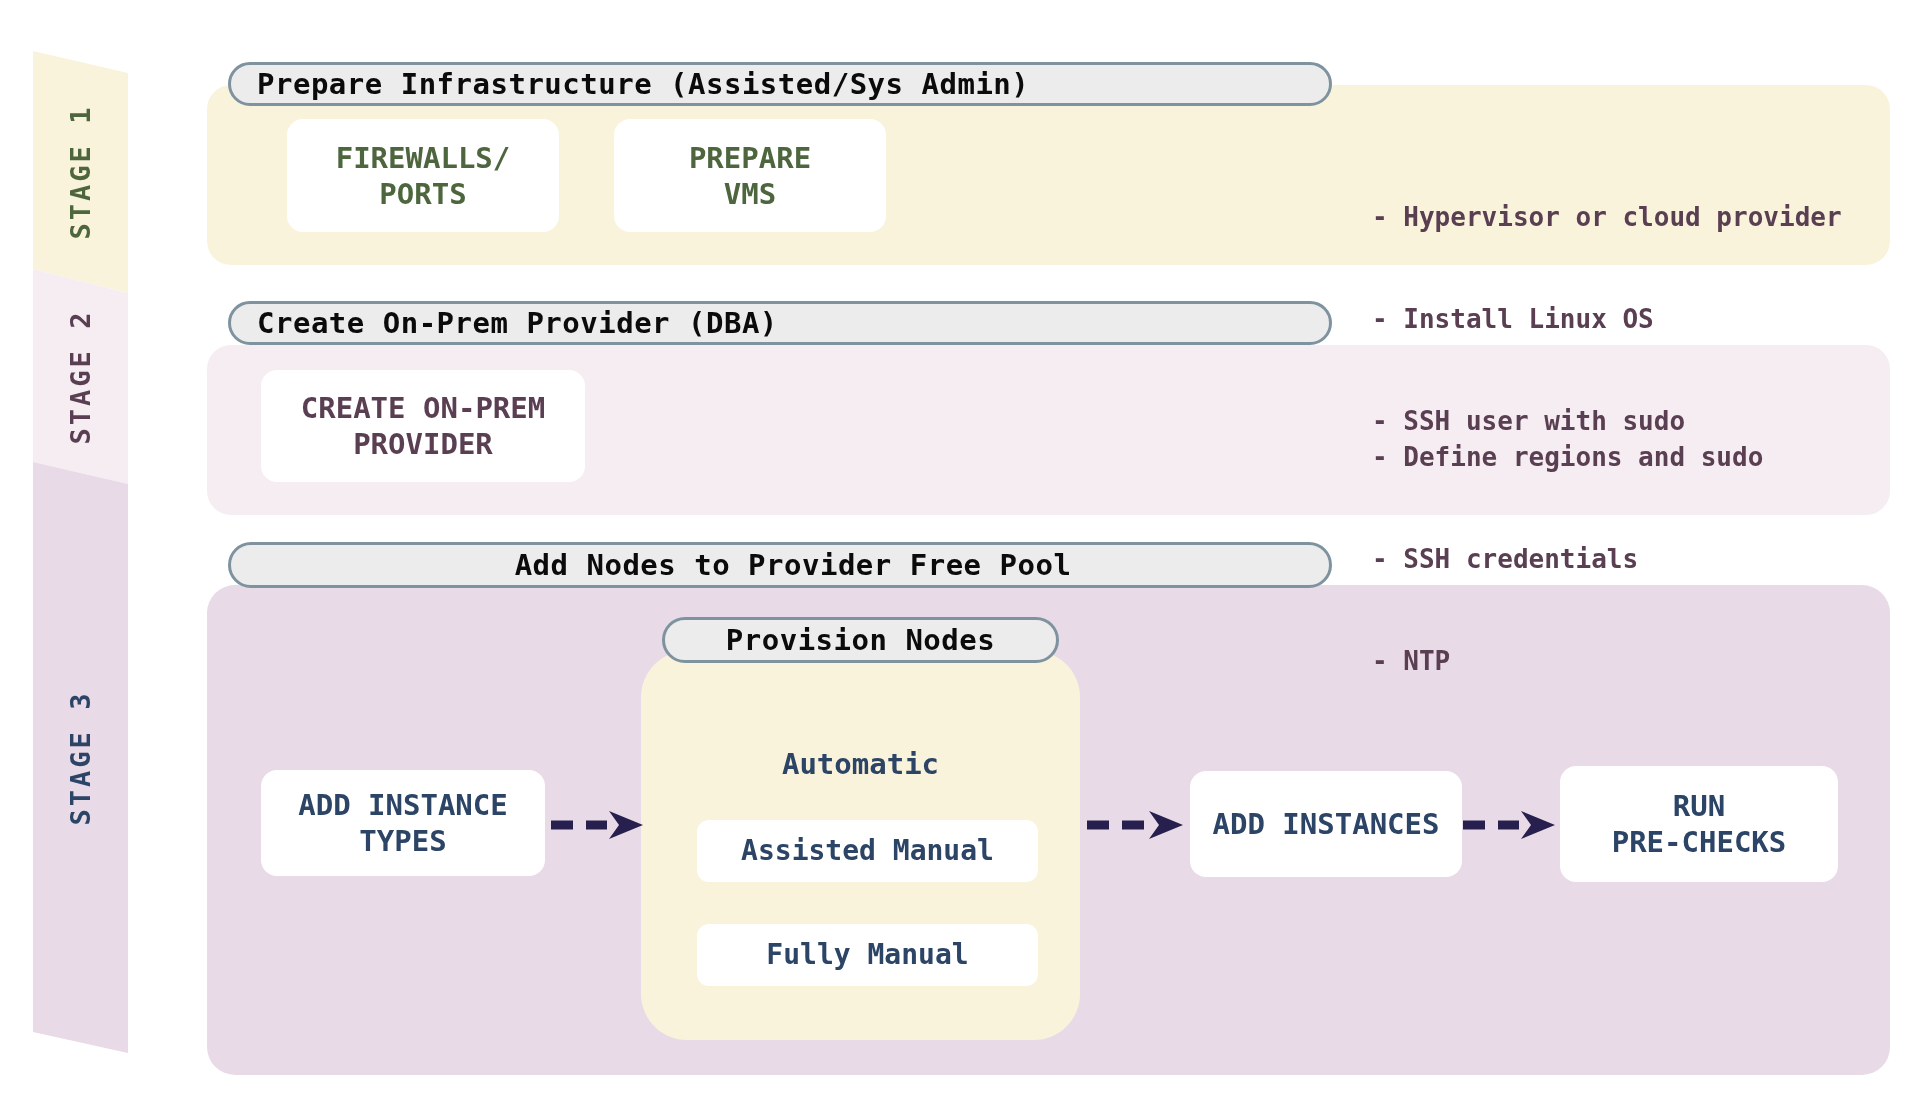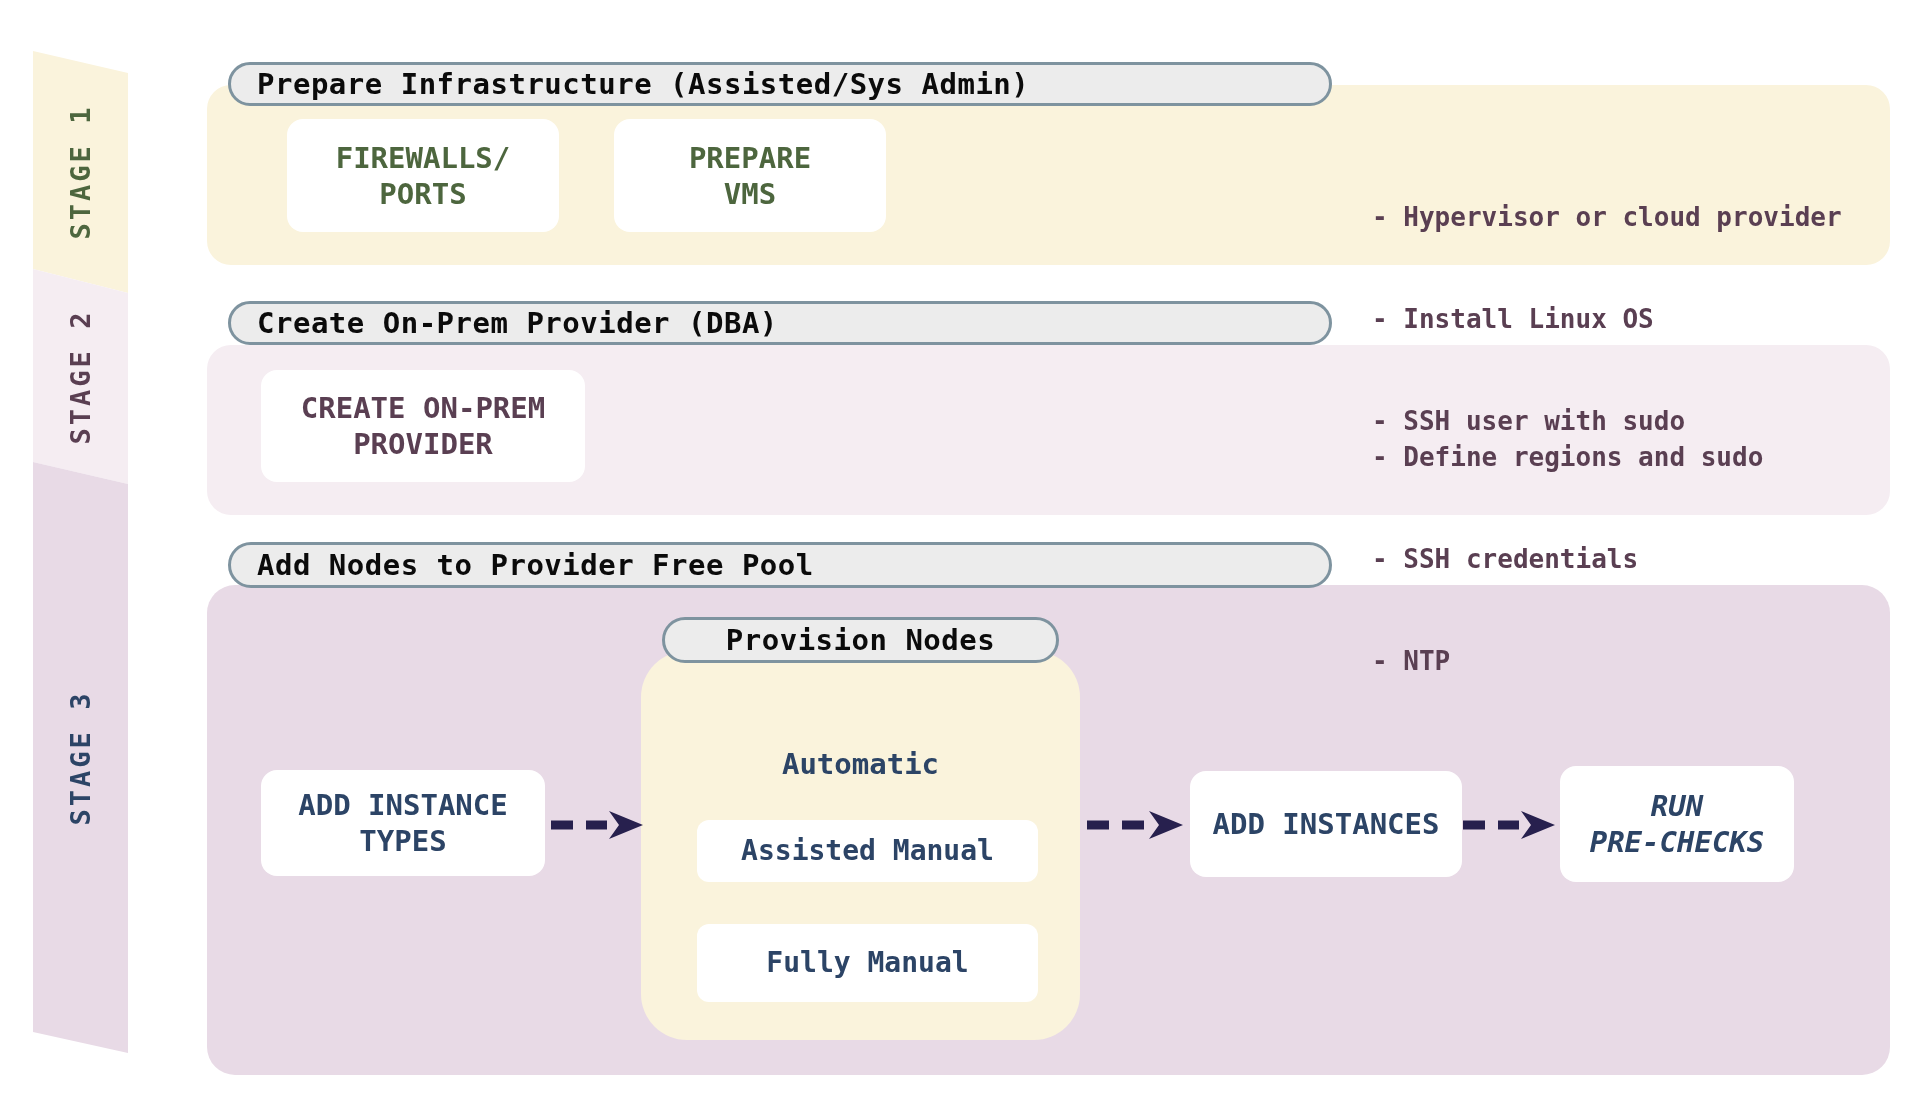--- a/index.html
+++ b/index.html
@@ -23,21 +23,21 @@
   .band{position:absolute;border-radius:24px;}
   .band.s1{left:207px;top:85px;width:1683px;height:180px;background:var(--stage1-bg);}
   .band.s2{left:207px;top:345px;width:1683px;height:170px;background:var(--stage2-bg);}
   .band.s3{left:207px;top:585px;width:1683px;height:490px;background:var(--stage3-bg);border-radius:28px;}
 
   .pill{position:absolute;display:flex;align-items:center;background:var(--pill-bg);
         border:3px solid var(--pill-border);border-radius:26px;padding-left:26px;
         font-size:29px;color:var(--pill-text);letter-spacing:0.5px;z-index:4;}
   .pill.p1{left:228px;top:62px;width:1104px;height:44px;}
   .pill.p2{left:228px;top:301px;width:1104px;height:44px;}
-  .pill.p3{left:228px;top:542px;width:1104px;height:46px;}
+  .pill.p3{left:228px;top:542px;width:1104px;height:46px;justify-content:center;}
   .pill.pp{left:662px;top:617px;width:397px;height:46px;justify-content:center;padding-left:0;}
 
   .ribbon-svg{position:absolute;left:33px;top:51px;z-index:1;}
   .ribbon-label{position:absolute;z-index:2;white-space:nowrap;font-size:27px;letter-spacing:3px;
         transform:translate(-50%,-50%) rotate(-90deg);}
   .ribbon-label.s1{left:80px;top:172px;color:var(--stage1-text);}
   .ribbon-label.s2{left:80px;top:377px;color:var(--stage2-text);}
   .ribbon-label.s3{left:80px;top:758px;color:var(--stage3-text);}
 
   .wbox{position:absolute;background:var(--box-bg);border-radius:16px;display:flex;
@@ -45,23 +45,23 @@
         font-size:29px;line-height:36px;z-index:3;}
   .wbox.green{color:var(--stage1-text);margin-left:26px;}
   .wbox.plum{color:var(--stage2-text);}
   .wbox.navy{color:var(--stage3-text);}
 
   .box-firewalls{left:261px;top:119px;width:272px;height:113px;}
   .box-vms{left:588px;top:119px;width:272px;height:113px;}
   .box-provider{left:261px;top:370px;width:324px;height:112px;}
   .box-instance-types{left:261px;top:770px;width:284px;height:106px;}
   .box-add-instances{left:1190px;top:771px;width:272px;height:106px;}
-  .box-prechecks{left:1560px;top:766px;width:234px;height:116px;font-style:italic;}
+  .box-prechecks{left:1560px;top:766px;width:278px;height:116px;}
   .box-assisted{left:697px;top:820px;width:341px;height:62px;border-radius:12px;font-size:28px;}
-  .box-fully{left:697px;top:924px;width:341px;height:78px;border-radius:12px;font-size:28px;}
+  .box-fully{left:697px;top:924px;width:341px;height:62px;border-radius:12px;font-size:28px;}
 
   .bullets{position:absolute;color:var(--stage2-text);font-size:26px;line-height:34px;z-index:3;white-space:pre;}
   .bullets.b1{left:1372px;top:132px;}
   .bullets.b2{left:1372px;top:372px;}
 
   .provision-container{position:absolute;left:641px;top:651px;width:439px;height:389px;
         background:var(--stage1-bg);border-radius:46px;z-index:2;}
   .automatic-label{position:absolute;left:641px;top:716px;width:439px;text-align:center;
         color:var(--stage3-text);font-size:29px;z-index:3;margin-top:31px;}
 

